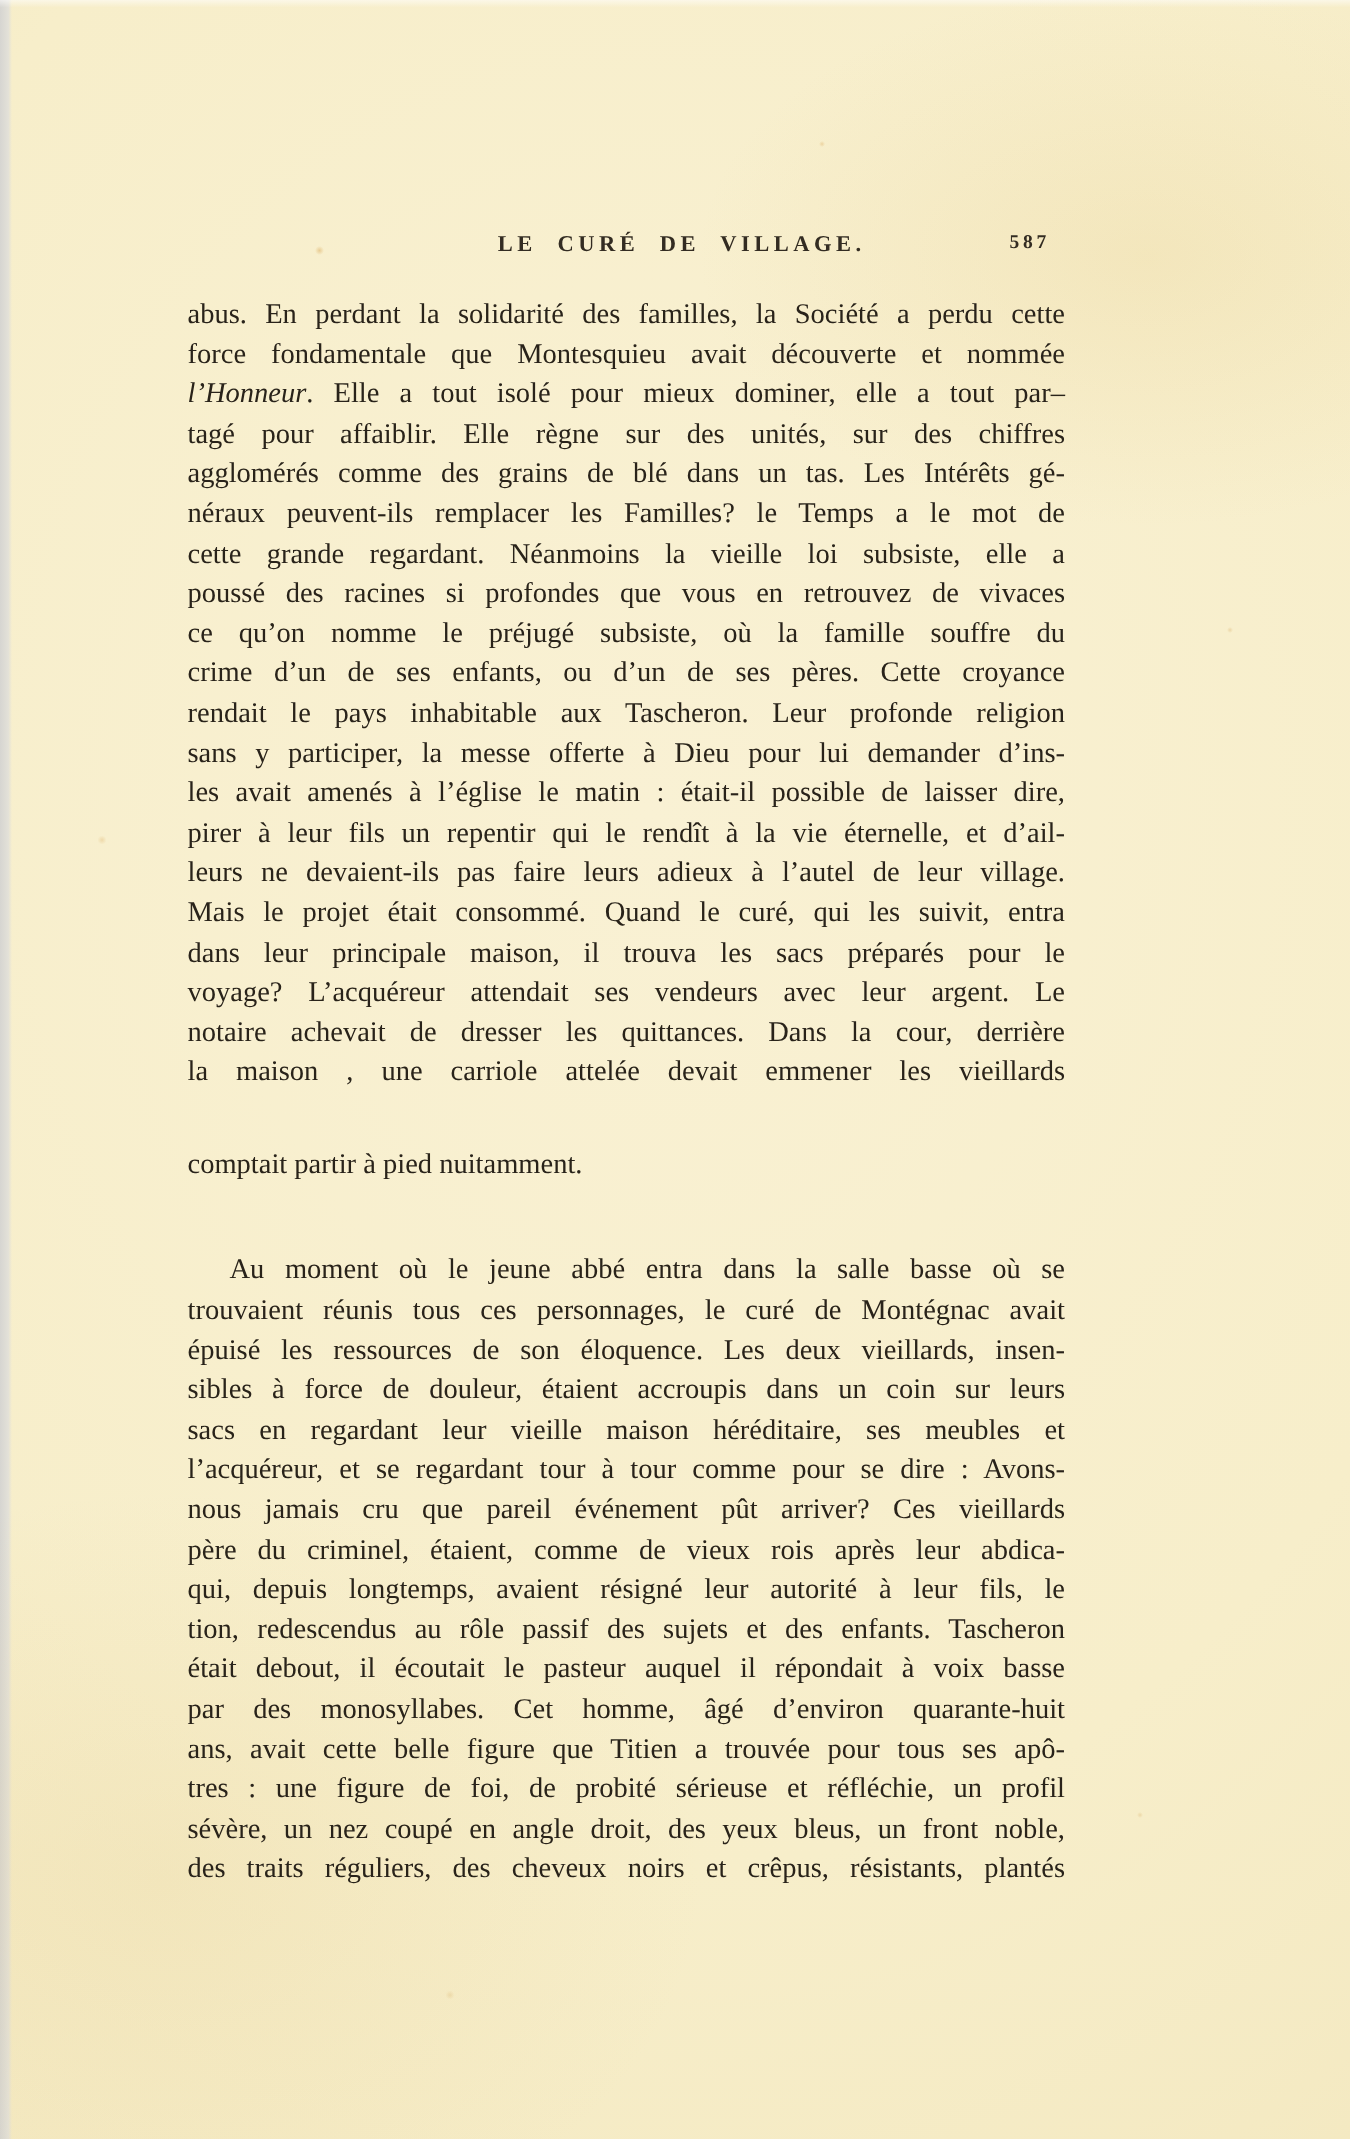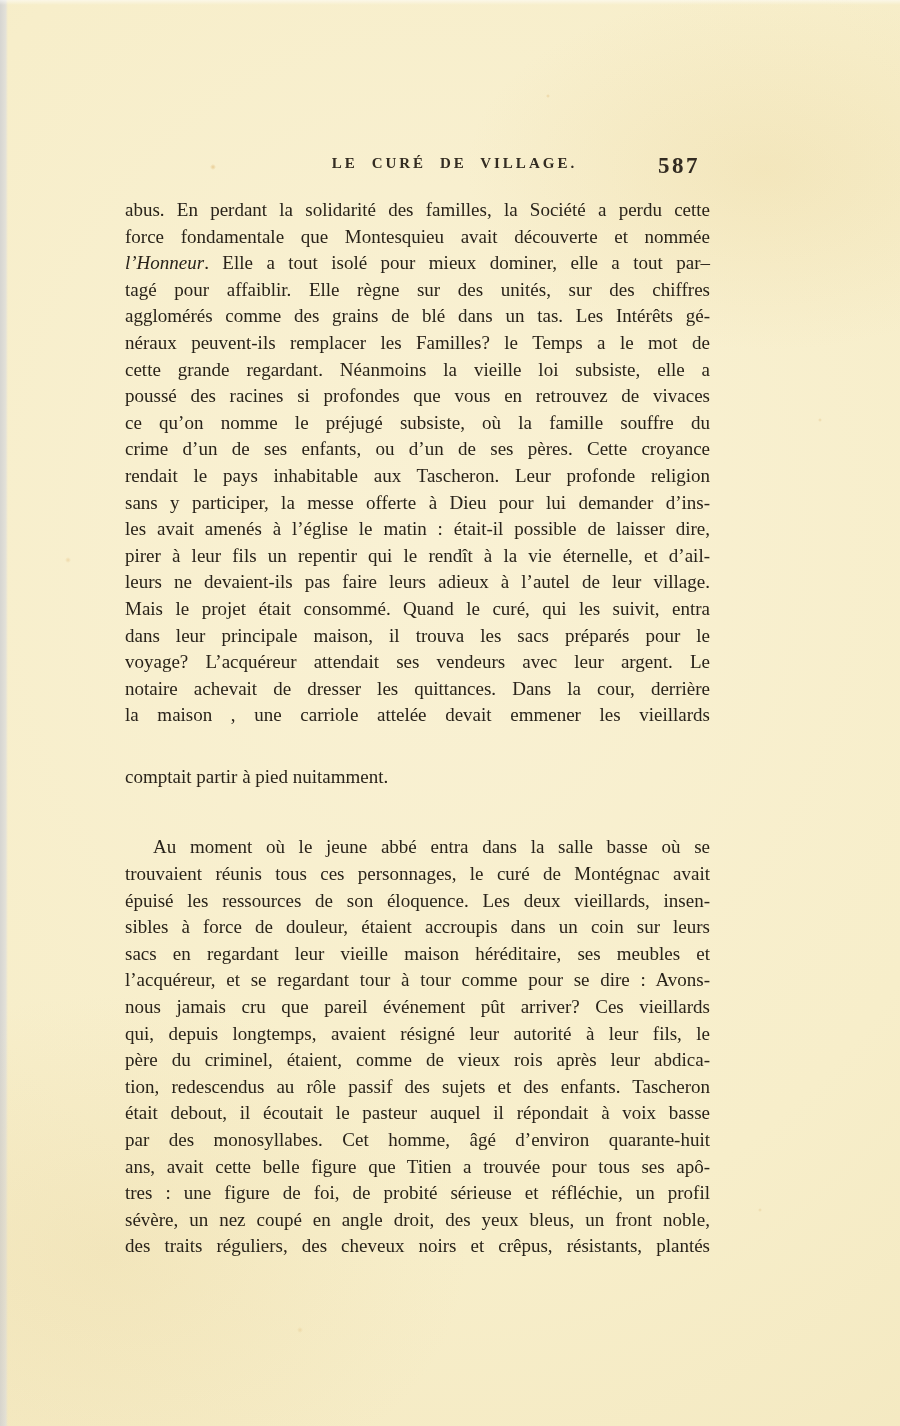--- a/index.html
+++ b/index.html
@@ -61,21 +61,21 @@
     font-weight: 700;
     letter-spacing: 3px;
     word-spacing: 7px;
     white-space: nowrap;
     color: #332c22;
   }
   .page-number {
     position: absolute;
     right: 10px;
     top: 0;
-    font-size: 23px;
+    font-size: 13px;
     font-weight: 700;
     letter-spacing: 2.5px;
     color: #332c22;
   }
   .text-block {
     position: absolute;
     left: 125px;
     top: 197px;
     width: 585px;
     font-size: 19px;
@@ -127,22 +127,22 @@
       <div class="line"><span>notaire achevait de dresser les quittances. Dans la cour, derrière</span></div>
       <div class="line"><span>la maison , une carriole attelée devait emmener les vieillards</span></div>
       <div class="line para-end"><span>comptait partir à pied nuitamment.</span></div>
       <div class="line indent"><span>Au moment où le jeune abbé entra dans la salle basse où se</span></div>
       <div class="line"><span>trouvaient réunis tous ces personnages, le curé de Montégnac avait</span></div>
       <div class="line"><span>épuisé les ressources de son éloquence. Les deux vieillards, insen-</span></div>
       <div class="line"><span>sibles à force de douleur, étaient accroupis dans un coin sur leurs</span></div>
       <div class="line"><span>sacs en regardant leur vieille maison héréditaire, ses meubles et</span></div>
       <div class="line"><span>l’acquéreur, et se regardant tour à tour comme pour se dire : Avons-</span></div>
       <div class="line"><span>nous jamais cru que pareil événement pût arriver? Ces vieillards</span></div>
+      <div class="line"><span>père du criminel, étaient, comme de vieux rois après leur abdica-</span></div>
       <div class="line"><span>qui, depuis longtemps, avaient résigné leur autorité à leur fils, le</span></div>
-      <div class="line"><span>père du criminel, étaient, comme de vieux rois après leur abdica-</span></div>
       <div class="line"><span>tion, redescendus au rôle passif des sujets et des enfants. Tascheron</span></div>
       <div class="line"><span>était debout, il écoutait le pasteur auquel il répondait à voix basse</span></div>
       <div class="line"><span>par des monosyllabes. Cet homme, âgé d’environ quarante-huit</span></div>
       <div class="line"><span>ans, avait cette belle figure que Titien a trouvée pour tous ses apô-</span></div>
       <div class="line"><span>tres : une figure de foi, de probité sérieuse et réfléchie, un profil</span></div>
       <div class="line"><span>sévère, un nez coupé en angle droit, des yeux bleus, un front noble,</span></div>
       <div class="line"><span>des traits réguliers, des cheveux noirs et crêpus, résistants, plantés</span></div>
     </div>
 </div>
 

